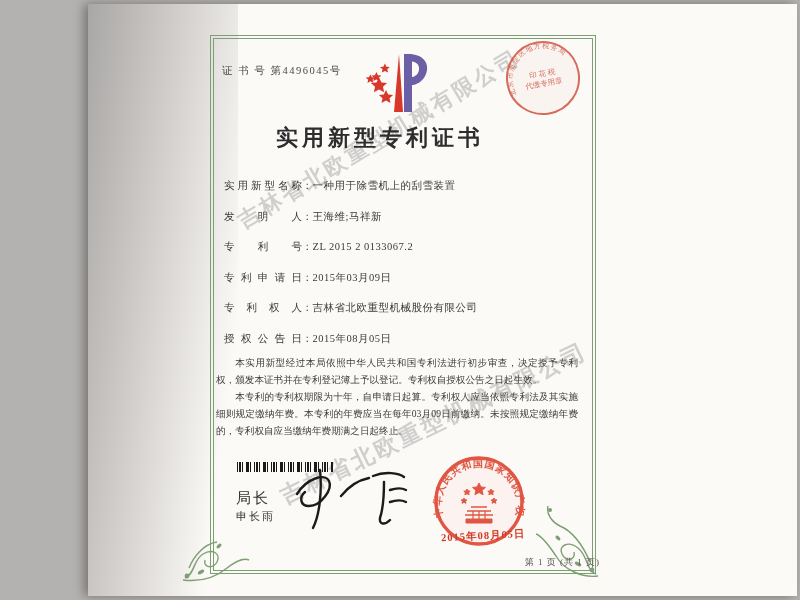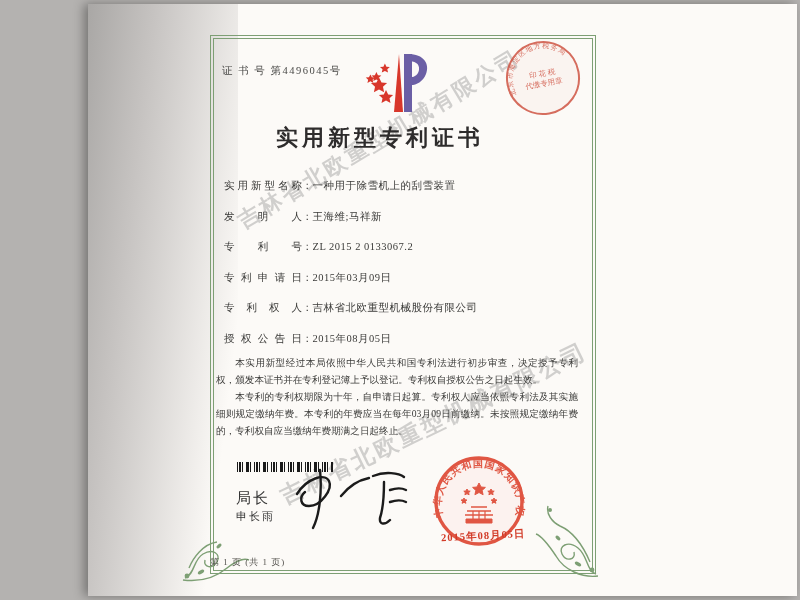--- a/index.html
+++ b/index.html
@@ -35,21 +35,21 @@
       #1a1a1a 9px 12px,transparent 12px 13px,#1a1a1a 13px 14px,transparent 14px 17px);}
   .issuer-title{position:absolute;left:236px;top:489px;font-size:15px;color:#333;
     letter-spacing:2px;}
   .issuer-name{position:absolute;left:236px;top:509px;font-size:11px;color:#333;
     letter-spacing:2px;font-family:Liberation Serif, serif;}
   .sig{position:absolute;left:283px;top:460px;}
   .seal{position:absolute;left:431px;top:453px;opacity:.9;}
   .seal-date{position:absolute;left:441px;top:529px;font-size:10.5px;color:#d23b28;
     font-weight:700;letter-spacing:1px;transform:rotate(-3deg);}
   .stamp{position:absolute;left:503px;top:38px;opacity:.8;transform:rotate(-10deg);}
-  .footer{position:absolute;left:210px;top:556px;width:390px;text-align:left;
+  .footer{position:absolute;left:210px;top:556px;width:390px;text-align:right;
     font-size:9px;color:#55534f;letter-spacing:1px;}
   .corner{position:absolute;}
 </style>
 </head>
 <body>
 
 <div class="stage">
   <div class="paper">
     <div class="paper-shadow"></div>
   </div>

